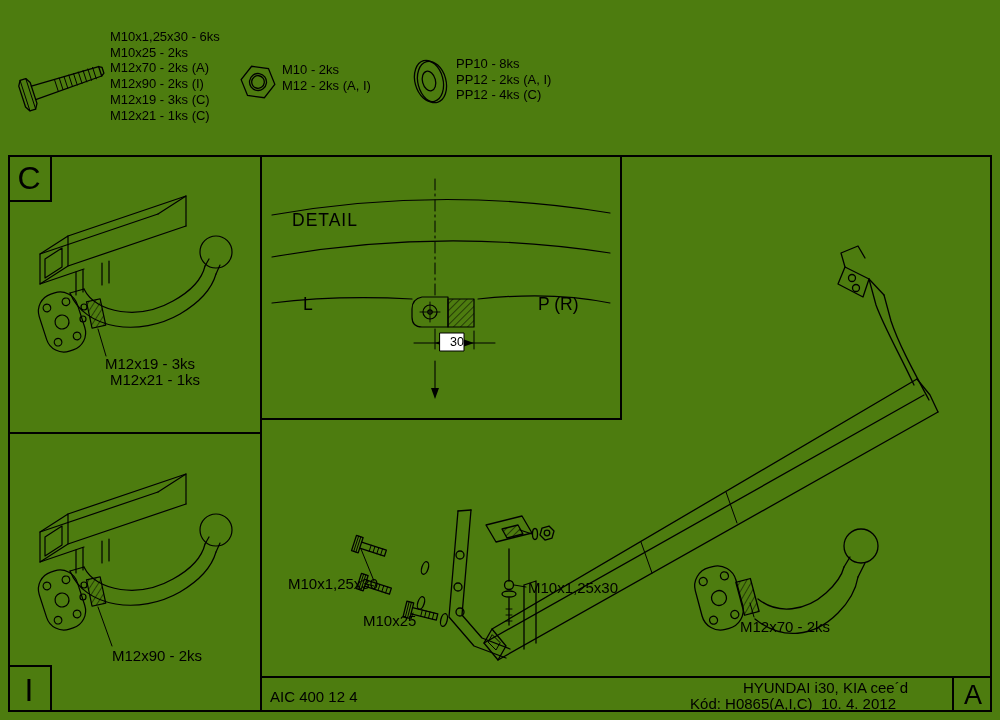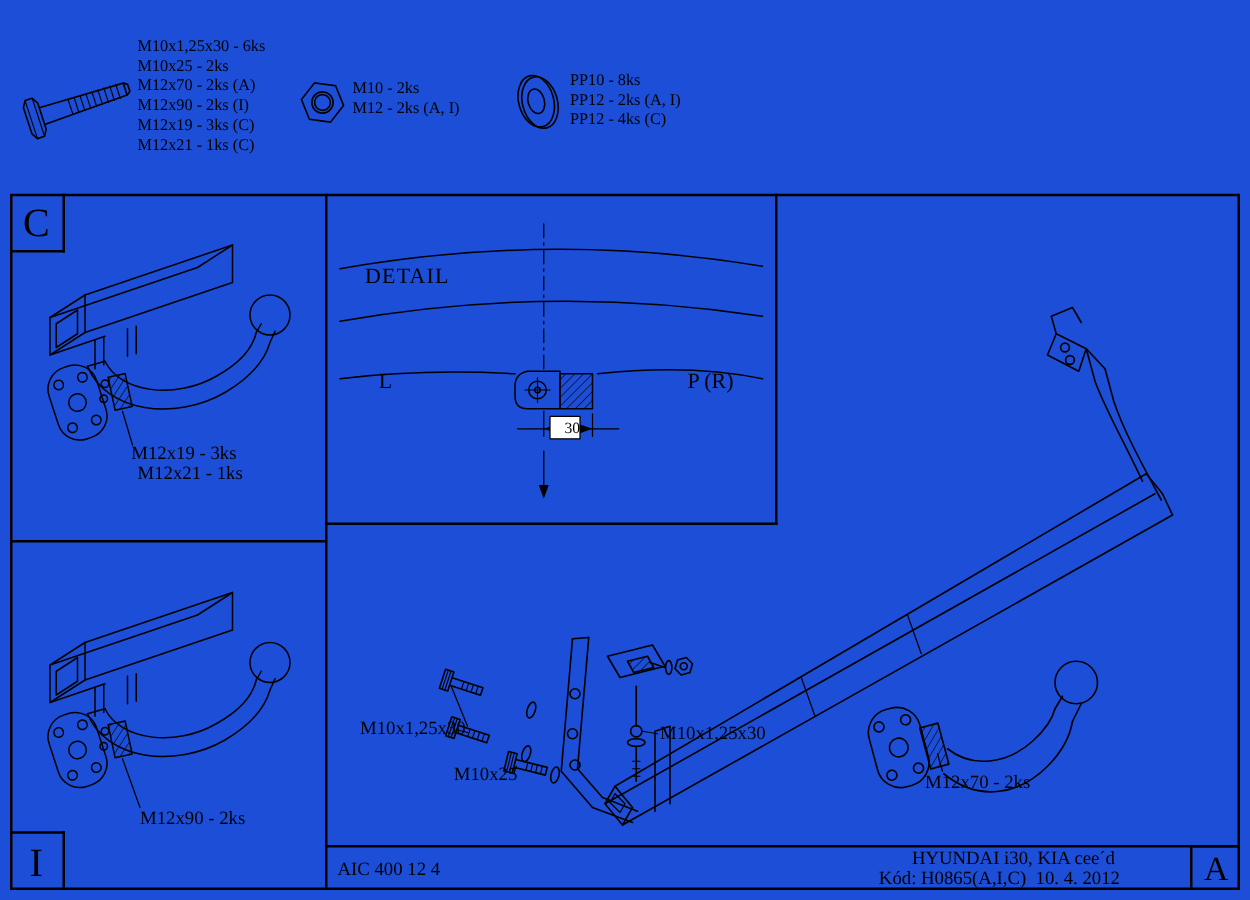--- a/index.html
+++ b/index.html
@@ -1,17 +1,17 @@
 <!DOCTYPE html>
 <html><head>
 <meta charset="utf-8">
 <style>
   html,body{margin:0;padding:0;background:#e8e8e8;}
-  .page{position:relative;width:1000px;height:720px;background:#1d4ed8;overflow:hidden;
-        font-family:Liberation Serif, serif;color:#000;}
+  .page{position:relative;width:1000px;height:720px;background:#4d7c0f;overflow:hidden;
+        font-family:Liberation Sans, sans-serif;color:#000;}
   .abs{position:absolute;}
   .lbl{position:absolute;font-size:15px;line-height:15px;white-space:nowrap;color:#000;}
   .lbl-pre{white-space:pre;}
   .legend-list{position:absolute;font-size:13px;line-height:15.7px;white-space:nowrap;}
   .box{position:absolute;box-sizing:border-box;}
   .frame{border:2px solid #000;}
   .corner-letter{display:flex;align-items:center;justify-content:center;
                  font-size:32px;line-height:1;}
   .big{font-size:17.5px;margin-top:44px;}
   svg{position:absolute;overflow:visible;}
@@ -184,21 +184,21 @@
       </g>
       <path d="M173 186 l10 -3.5 l0 7 Z" fill="#000" stroke="none"></path>
       <path d="M212 186 l-10 -3.5 l0 7 Z" fill="#000" stroke="none"></path>
       <rect x="178" y="176" width="24" height="18" fill="#fff" stroke="#000" stroke-width="1"></rect>
       <path d="M173 204 L173 238" stroke-width="1.1"></path>
       <path d="M169 231 L177 231 L173 242 Z" fill="#000" stroke="none"></path>
     </g>
   </svg>
   <div class="lbl big z3" style="left:292px;top:169px;letter-spacing:1px">DETAIL</div>
   <div class="lbl big z3" style="left:303px;top:253px">L</div>
-  <div class="lbl big z3" style="left:550px;top:253px">P (R)</div>
+  <div class="lbl big z3" style="left:538px;top:253px">P (R)</div>
   <div class="lbl z3" style="left:440px;top:335px;width:24px;text-align:right;font-size:12.5px">30</div>
 
   <svg class="abs" style="left:262px;top:157px" width="730" height="519" viewBox="0 0 730 519">
     <defs>
       <pattern id="hatch-m" width="5" height="5" patternUnits="userSpaceOnUse" patternTransform="rotate(45)">
         <line x1="0" y1="0" x2="0" y2="5" stroke="#000" stroke-width="1"></line>
       </pattern>
     </defs>
     <g stroke="#000" fill="none" stroke-width="1.3" stroke-linejoin="round" stroke-linecap="round">
 
@@ -286,16 +286,16 @@
         <path d="M492 460 L488 446"></path>
       </g>
     </g>
   </svg>
   <div class="lbl" style="left:288px;top:576px">M10x1,25x30</div>
   <div class="lbl" style="left:363px;top:613px">M10x25</div>
   <div class="lbl" style="left:528px;top:580px">M10x1,25x30</div>
   <div class="lbl" style="left:740px;top:619px">M12x70 - 2ks</div>
 
   <div class="lbl" style="left:270px;top:689px">AIC 400 12 4</div>
-  <div class="lbl" style="right:108px;top:680px;text-align:left">HYUNDAI i30, KIA cee´d</div>
+  <div class="lbl" style="right:92px;top:680px;text-align:left">HYUNDAI i30, KIA cee´d</div>
   <div class="lbl lbl-pre" style="right:104px;top:696px;text-align:center">Kód: H0865(A,I,C)  10. 4. 2012</div>
 
 </div>
 
 </body></html>

